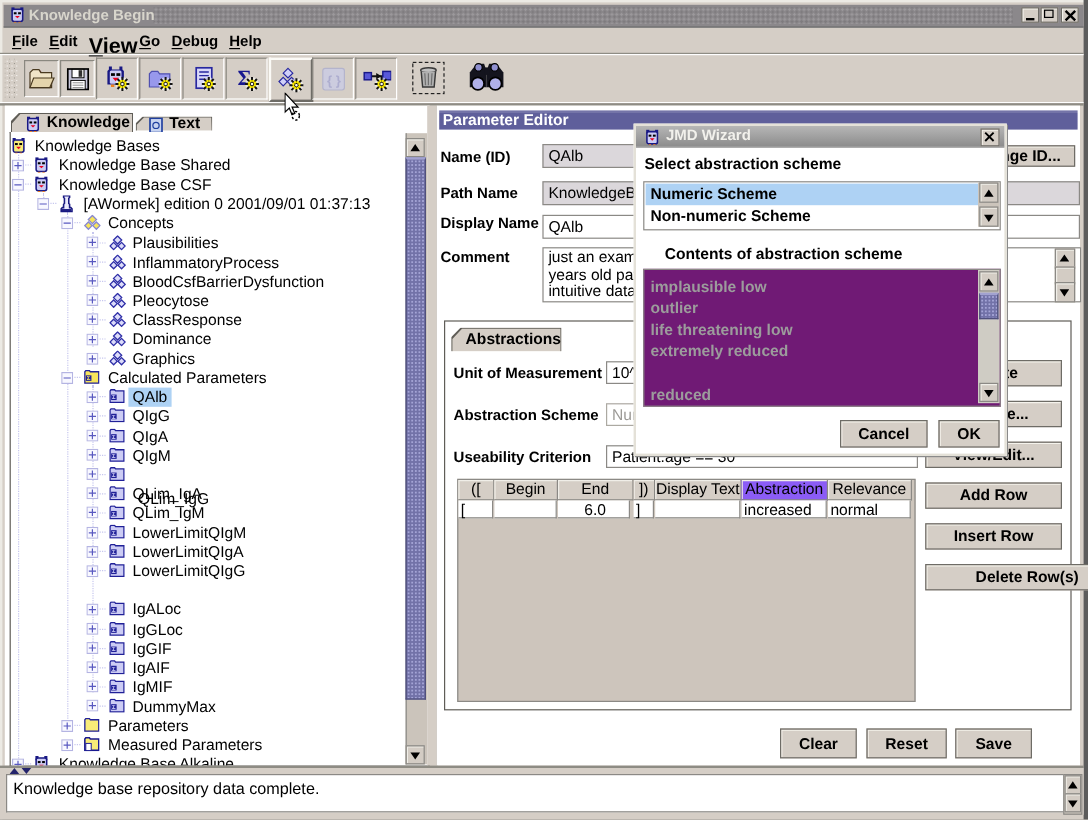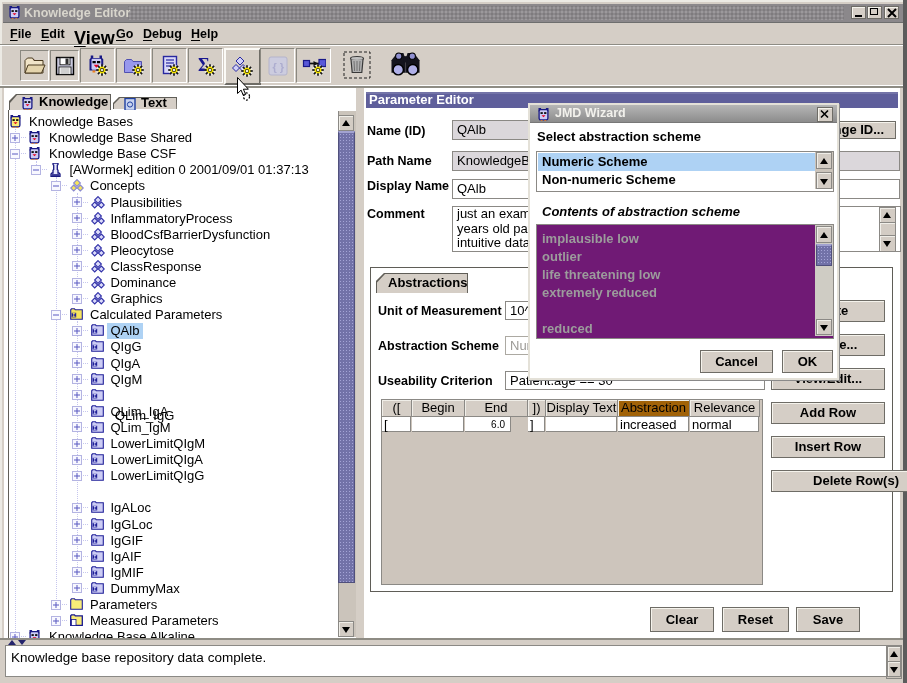--- a/index.html
+++ b/index.html
@@ -36,21 +36,21 @@
 <div class="a" style="left:9px;top:6px;"><svg width="11" height="13" viewBox="0 0 11 13">
       <rect x="0.5" y="0" width="2.6" height="3.5" fill="#191984"></rect>
       <rect x="7.9" y="0" width="2.6" height="3.5" fill="#191984"></rect>
       <rect x="1.1" y="1.7" width="8.8" height="10.2" rx="1.6" fill="#ccccf4" stroke="#191984" stroke-width="1.3"></rect>
       <rect x="2.5" y="4.2" width="2.3" height="1.7" fill="#000"></rect>
       <rect x="6.1" y="4.2" width="2.3" height="1.7" fill="#000"></rect>
       <path d="M3.5 7.3h4L5.5 9.3z" fill="#e80020"></path>
       <rect x="2.6" y="12.2" width="2" height="0.8" fill="#f08020"></rect>
       <rect x="6.3" y="12.2" width="2" height="0.8" fill="#f08020"></rect>
     </svg></div>
-<div class="a bd" style="left:24px;top:4px;height:18px;line-height:18px;font-size:12.5px;color:#d8d5cc;">Knowledge Editor</div>
+<div class="a bd" style="left:24px;top:4px;height:18px;line-height:18px;font-size:12.5px;color:#d8d5cc;">Knowledge Begin</div>
 <div class="btn" style="left:851px;top:6px;width:13px;height:11px;">
     <div class="a" style="left:3px;top:8px;width:7px;height:2px;background:#000"></div>
   </div>
 <div class="btn" style="left:867px;top:6px;width:13px;height:11px;">
     <div class="a" style="left:2px;top:1px;width:8px;height:7px;border:1.5px solid #000;box-sizing:border-box;"></div>
   </div>
 <div class="btn" style="left:884px;top:6px;width:13px;height:11px;"><svg width="14" height="13">
       <path d="M3 2l8 8M11 2l-8 8" stroke="#000" stroke-width="2"></path>
     </svg></div>
 <div class="a bd" style="left:10px;top:24px;height:20px;line-height:20px;font-size:12.5px;"><u>F</u>ile</div>
@@ -831,25 +831,25 @@
 <div class="a bd" style="left:378px;top:373px;height:16px;line-height:16px;font-size:12.5px;">Useability Criterion</div>
 <div class="fld" style="left:505px;top:301px;width:254px;height:17px;line-height:17px;">10^-4</div>
 <div class="fld" style="left:505px;top:336px;width:254px;height:17px;line-height:17px;color:#9c9a96;border-color:#aca9a2;">Numeric Scheme</div>
 <div class="fld" style="left:505px;top:371px;width:254px;height:17px;line-height:17px;">Patient.age == 30</div>
 <div class="a" style="left:381px;top:399px;width:380px;height:184px;border:1px solid #8b8985;background:#cdc5bc"></div>
 <div class="a" style="left:382px;top:400px;width:29px;height:16px;background:#d5cec6;border-right:1px solid #8b8985;border-bottom:1px solid #8b8985;box-shadow:inset 1px 1px 0 #f0eee8;text-align:center;line-height:16px;font-size:13px;">([</div>
 <div class="a" style="left:412px;top:400px;width:52px;height:16px;background:#d5cec6;border-right:1px solid #8b8985;border-bottom:1px solid #8b8985;box-shadow:inset 1px 1px 0 #f0eee8;text-align:center;line-height:16px;font-size:13px;">Begin</div>
 <div class="a" style="left:465px;top:400px;width:62px;height:16px;background:#d5cec6;border-right:1px solid #8b8985;border-bottom:1px solid #8b8985;box-shadow:inset 1px 1px 0 #f0eee8;text-align:center;line-height:16px;font-size:13px;">End</div>
 <div class="a" style="left:528px;top:400px;width:17px;height:16px;background:#d5cec6;border-right:1px solid #8b8985;border-bottom:1px solid #8b8985;box-shadow:inset 1px 1px 0 #f0eee8;text-align:center;line-height:16px;font-size:13px;">])</div>
 <div class="a" style="left:546px;top:400px;width:71px;height:16px;background:#d5cec6;border-right:1px solid #8b8985;border-bottom:1px solid #8b8985;box-shadow:inset 1px 1px 0 #f0eee8;text-align:center;line-height:16px;font-size:13px;">Display Text</div>
-<div class="a" style="left:618px;top:400px;width:71px;height:16px;background:#a16207;border-right:1px solid #8b8985;border-bottom:1px solid #8b8985;box-shadow:inset 1px 1px 0 #f0eee8;text-align:center;line-height:16px;font-size:13px;">Abstraction</div>
+<div class="a" style="left:618px;top:400px;width:71px;height:16px;background:#8b5cf6;border-right:1px solid #8b8985;border-bottom:1px solid #8b8985;box-shadow:inset 1px 1px 0 #f0eee8;text-align:center;line-height:16px;font-size:13px;">Abstraction</div>
 <div class="a" style="left:690px;top:400px;width:69px;height:16px;background:#d5cec6;border-right:1px solid #8b8985;border-bottom:1px solid #8b8985;box-shadow:inset 1px 1px 0 #f0eee8;text-align:center;line-height:16px;font-size:13px;">Relevance</div>
 <div class="a" style="left:382px;top:417px;width:29px;height:15px;background:#fff;border-right:1px solid #8b8985;border-bottom:1px solid #8b8985;text-align:left;padding-left:2px;line-height:15px;font-size:13px;box-sizing:border-box;">[</div>
 <div class="a" style="left:412px;top:417px;width:52px;height:15px;background:#fff;border-right:1px solid #8b8985;border-bottom:1px solid #8b8985;text-align:left;padding-left:2px;line-height:15px;font-size:13px;box-sizing:border-box;"></div>
-<div class="a" style="left:465px;top:417px;width:46px;height:15px;background:#fff;border-right:1px solid #8b8985;border-bottom:1px solid #8b8985;text-align:right;padding-right:5px;line-height:15px;font-size:10px;box-sizing:border-box;">6.0</div>
+<div class="a" style="left:465px;top:417px;width:60px;height:15px;background:#fff;border-right:1px solid #8b8985;border-bottom:1px solid #8b8985;text-align:right;padding-right:19px;line-height:15px;font-size:13px;box-sizing:border-box;">6.0</div>
 <div class="a" style="left:528px;top:417px;width:17px;height:15px;background:#fff;border-right:1px solid #8b8985;border-bottom:1px solid #8b8985;text-align:left;padding-left:2px;line-height:15px;font-size:13px;box-sizing:border-box;">]</div>
 <div class="a" style="left:546px;top:417px;width:71px;height:15px;background:#fff;border-right:1px solid #8b8985;border-bottom:1px solid #8b8985;text-align:left;padding-left:2px;line-height:15px;font-size:13px;box-sizing:border-box;"></div>
 <div class="a" style="left:618px;top:417px;width:71px;height:15px;background:#fff;border-right:1px solid #8b8985;border-bottom:1px solid #8b8985;text-align:left;padding-left:2px;line-height:15px;font-size:13px;box-sizing:border-box;">increased</div>
 <div class="a" style="left:690px;top:417px;width:69px;height:15px;background:#fff;border-right:1px solid #8b8985;border-bottom:1px solid #8b8985;text-align:left;padding-left:2px;line-height:15px;font-size:13px;box-sizing:border-box;">normal</div>
 <div class="btn" style="left:771px;top:300px;width:112px;height:20px;line-height:20px;">Create</div>
 <div class="btn" style="left:771px;top:334px;width:112px;height:20px;line-height:20px;">Change...</div>
 <div class="btn" style="left:771px;top:368px;width:112px;height:20px;line-height:20px;">View/Edit...</div>
 <div class="btn" style="left:771px;top:402px;width:112px;height:20px;line-height:20px;">Add Row</div>
 <div class="btn" style="left:771px;top:436px;width:112px;height:20px;line-height:20px;">Insert Row</div>
 <div class="btn" style="left:771px;top:470px;width:112px;height:20px;line-height:20px;padding-left:28px;">Delete Row(s)</div>
@@ -893,21 +893,21 @@
 <div class="a bd" style="left:1px;top:1px;width:277px;height:18px;line-height:18px;background:#aed2f4;padding-left:4px;box-sizing:border-box;">Numeric Scheme</div>
 <div class="a bd" style="left:1px;top:19px;width:277px;height:18px;line-height:18px;padding-left:4px;box-sizing:border-box;">Non-numeric Scheme</div>
 <div class="a" style="left:278px;top:0px;width:18px;height:37px;background:#cbc4bb"></div>
 <div class="sb" style="left:279px;top:0px;width:16px;height:17px;box-sizing:border-box;">
         <div class="tu" style="left:3px;top:5px;"></div>
       </div>
 <div class="sb" style="left:279px;top:20px;width:16px;height:17px;box-sizing:border-box;">
         <div class="td" style="left:3px;top:6px;"></div>
       </div>
 </div>
-<div class="a bd" style="left:12px;top:99px;font-style:italic;">Contents of abstraction scheme</div>
+<div class="a bd" style="left:24px;top:99px;">Contents of abstraction scheme</div>
 <div class="a" style="left:6px;top:119px;width:296px;height:113px;border:1px solid #8b8985;background:#701a75">
 <div class="a bd" style="left:1px;top:5px;width:276px;height:18px;line-height:18px;color:#9c9c9c;padding-left:4px;">implausible low</div>
 <div class="a bd" style="left:1px;top:23px;width:276px;height:18px;line-height:18px;color:#9c9c9c;padding-left:4px;">outlier</div>
 <div class="a bd" style="left:1px;top:41px;width:276px;height:18px;line-height:18px;color:#9c9c9c;padding-left:4px;">life threatening low</div>
 <div class="a bd" style="left:1px;top:59px;width:276px;height:18px;line-height:18px;color:#9c9c9c;padding-left:4px;">extremely reduced</div>
 <div class="a bd" style="left:1px;top:95px;width:276px;height:18px;line-height:18px;color:#9c9c9c;padding-left:4px;">reduced</div>
 <div class="a" style="left:278px;top:0px;width:18px;height:111px;background:#cfccc4"></div>
 <div class="sb" style="left:279px;top:1px;width:16px;height:17px;box-sizing:border-box;">
         <div class="tu" style="left:3px;top:5px;"></div>
       </div>

